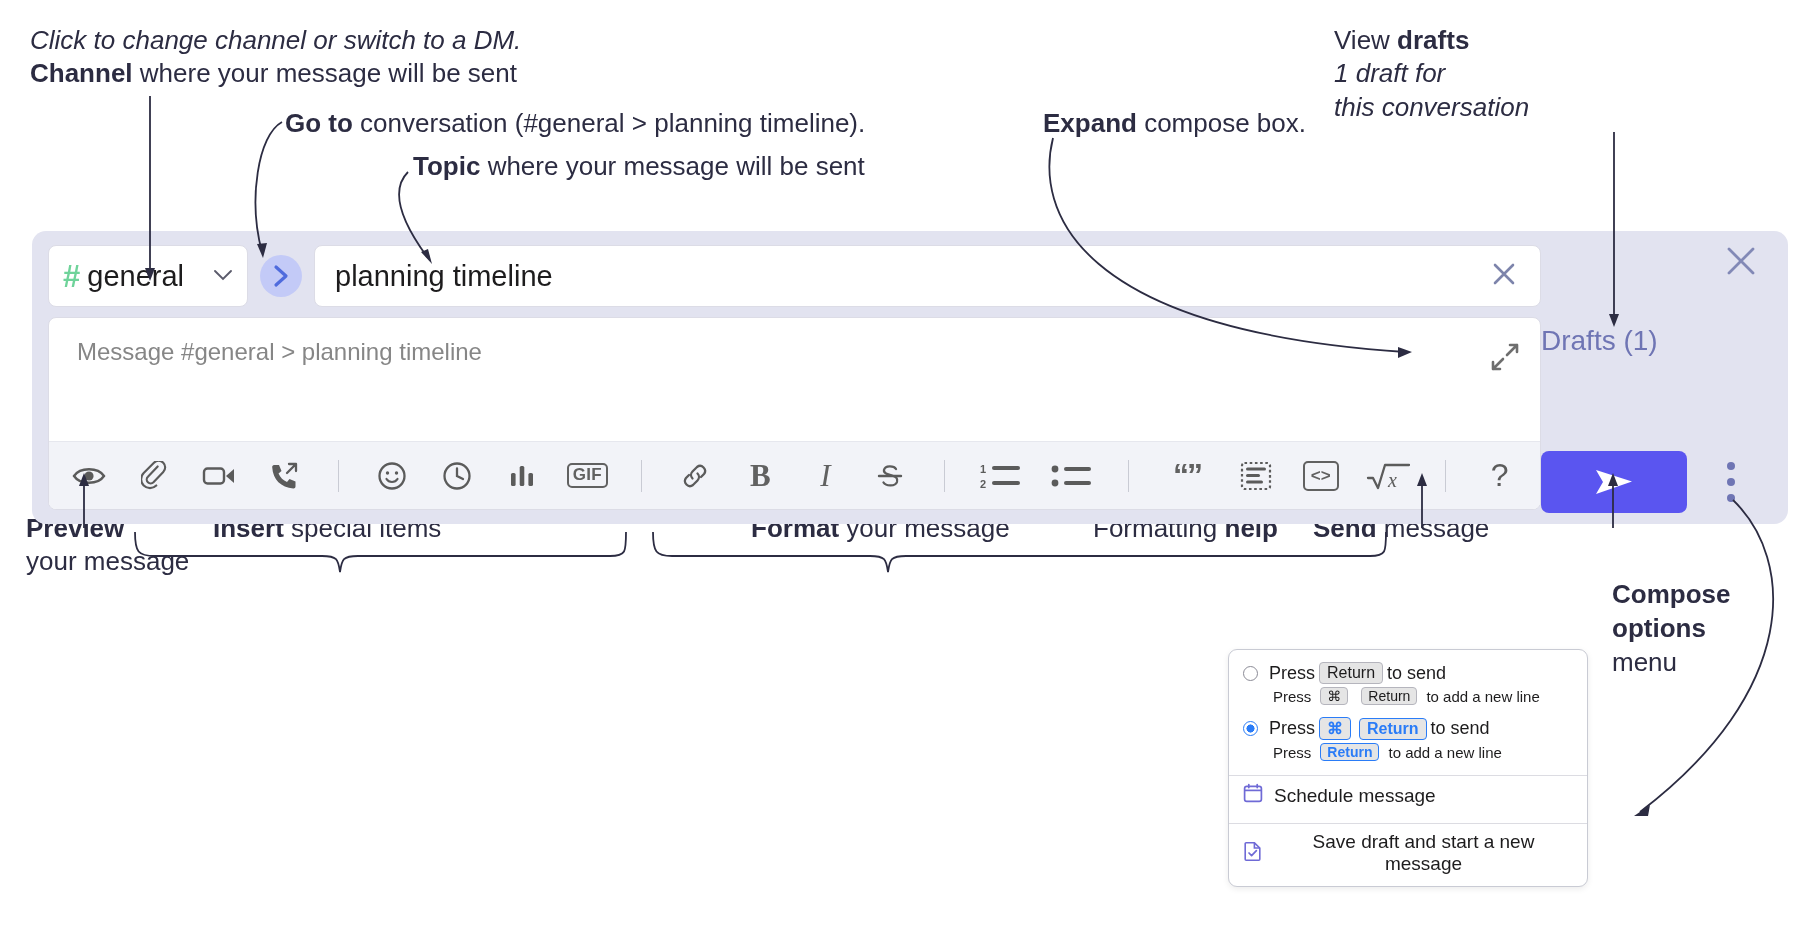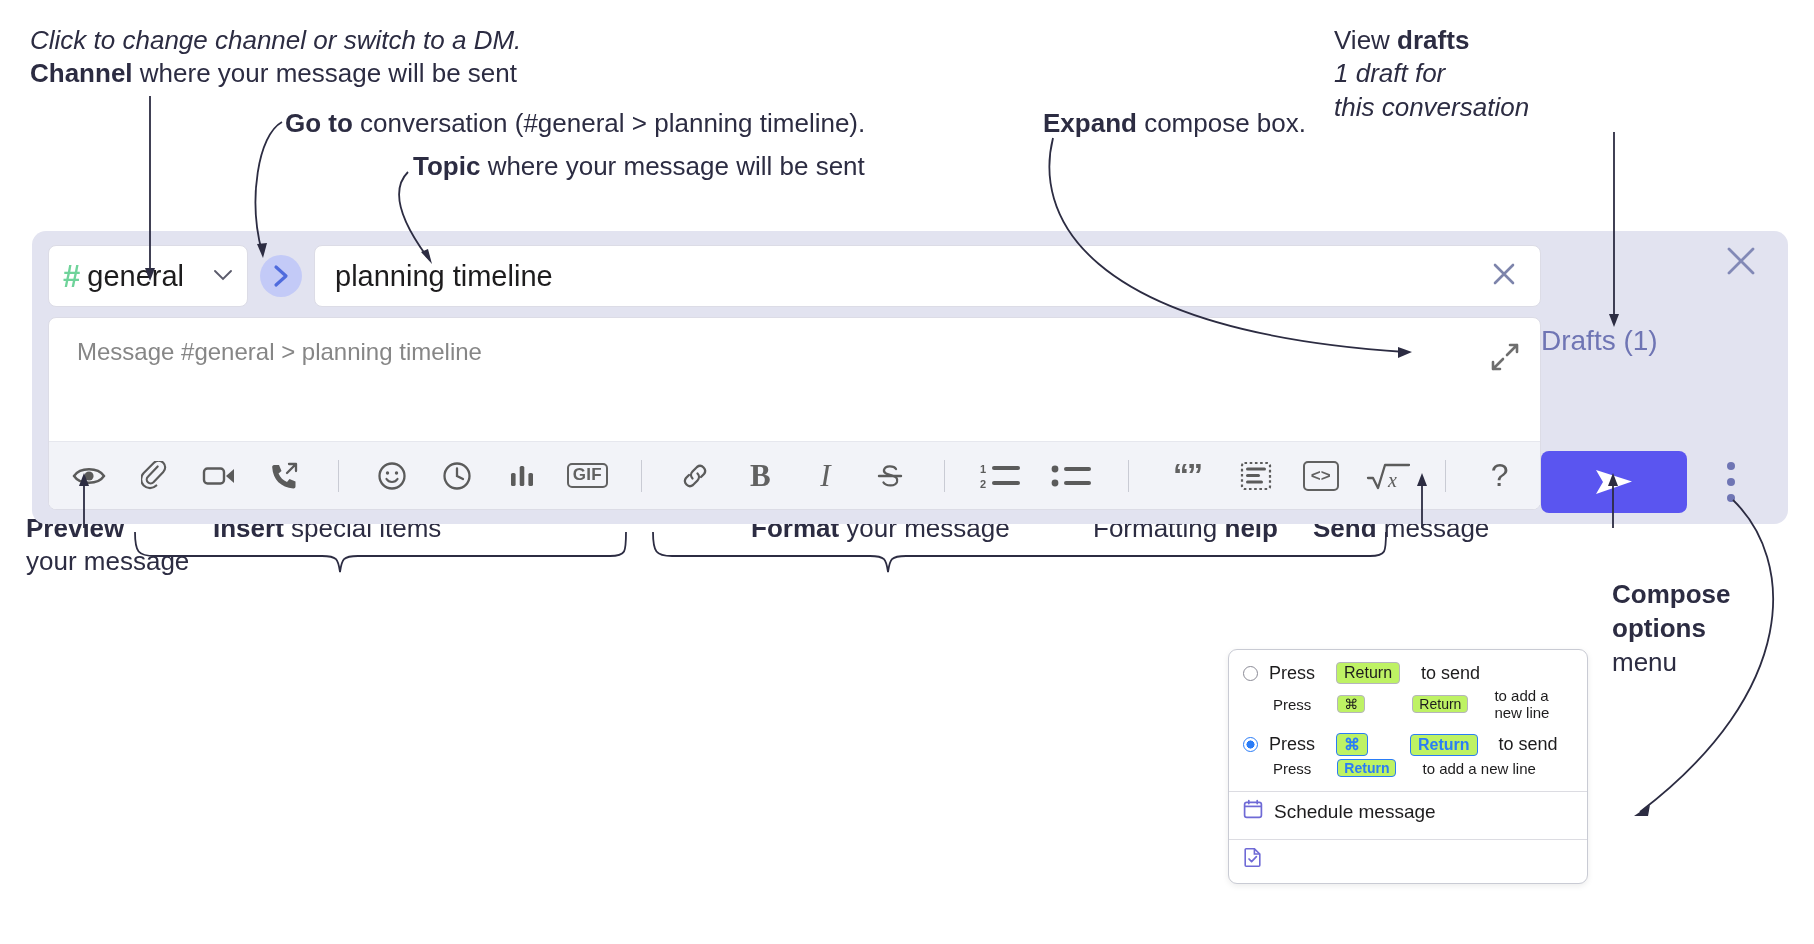--- a/index.html
+++ b/index.html
@@ -82,21 +82,21 @@
   
   #options-menu {
     position:absolute; left:1228px; top:649px; width:360px;
     background:#fff; border:1px solid #c9cbd4; border-radius:9px;
     box-shadow:0 2px 6px rgba(0,0,0,.08); padding:10px 0 0 0;
   }
   .opt-row { display:flex; align-items:center; padding:2px 14px; font-size:18px; color:#1d1c1d; }
   .opt-sub { padding:1px 14px 6px 44px; font-size:15px; color:#1d1c1d; display:flex; align-items:center; gap:5px; }
   .radio { width:15px; height:15px; border:1.6px solid #8b8b96; border-radius:50%; margin-right:11px; flex:none; }
   .radio.on { border:1.6px solid #2a7cf7; background:radial-gradient(circle, #2a7cf7 0 42%, #fff 46% 100%); }
-  .kbd { display:inline-block; border:1.3px solid #b5b5bd; border-radius:4px; padding:1px 7px; margin:0 21px; font-size:16px; color:#1d1c1d; background:#bef264; }
+  .kbd { display:inline-block; border:1.3px solid #b5b5bd; border-radius:4px; padding:1px 7px; margin:0 4px; font-size:16px; color:#1d1c1d; background:#e5e5e5; }
   .kbd.sm { font-size:14px; padding:0px 6px; }
   .kbd.blue { border-color:#2a7cf7; color:#2a7cf7; font-weight:bold; }
   .kbd.blue.sm { font-weight:bold; }
   .menu-div { height:1px; background:#dcdce2; margin:8px 0 0 0; }
   .menu-item { display:flex; align-items:center; gap:11px; padding:7px 14px; font-size:19px; color:#1d1c1d;text-align:center; }
   .menu-item svg { flex:none; }
 
   
   #overlay { position:absolute; left:0; top:0; width:1814px; height:944px; pointer-events:none; }
 </style>
@@ -395,20 +395,21 @@
   <div class="menu-div"></div>
 
   <div class="menu-item" style="padding-bottom:11px;">
     <span>
       <svg width="20" height="20" viewBox="0 0 20 20">
           <path d="M3.2 1.8 h8.2 L16.8 7 v11.2 a1 1 0 0 1 -1 1 H3.2 a1 1 0 0 1 -1 -1 V2.8 a1 1 0 0 1 1 -1 Z" fill="none" stroke="#6f6ad6" stroke-width="1.6"></path>
           <path d="M11.4 1.8 L11.4 7 L16.8 7" fill="none" stroke="#6f6ad6" stroke-width="1.6"></path>
           <path d="M6 12 L8.6 14.6 L13.4 9.6" fill="none" stroke="#6f6ad6" stroke-width="1.7" stroke-linecap="round" stroke-linejoin="round"></path>
         </svg>
     </span>
+    <span>Save draft and start a new message</span>
   </div>
 </div>
 
 <svg id="overlay" viewBox="0 0 1814 944">
   <g fill="none" stroke="#2c2c42" stroke-width="1.8">
 
     <path d="M150 96 L150 276"></path>
     <path d="M145 268 L150 281 L155 268 Z" fill="#2c2c42" stroke="none"></path>
 
     <path d="M282 122 C258 135 248 200 262 252"></path>

